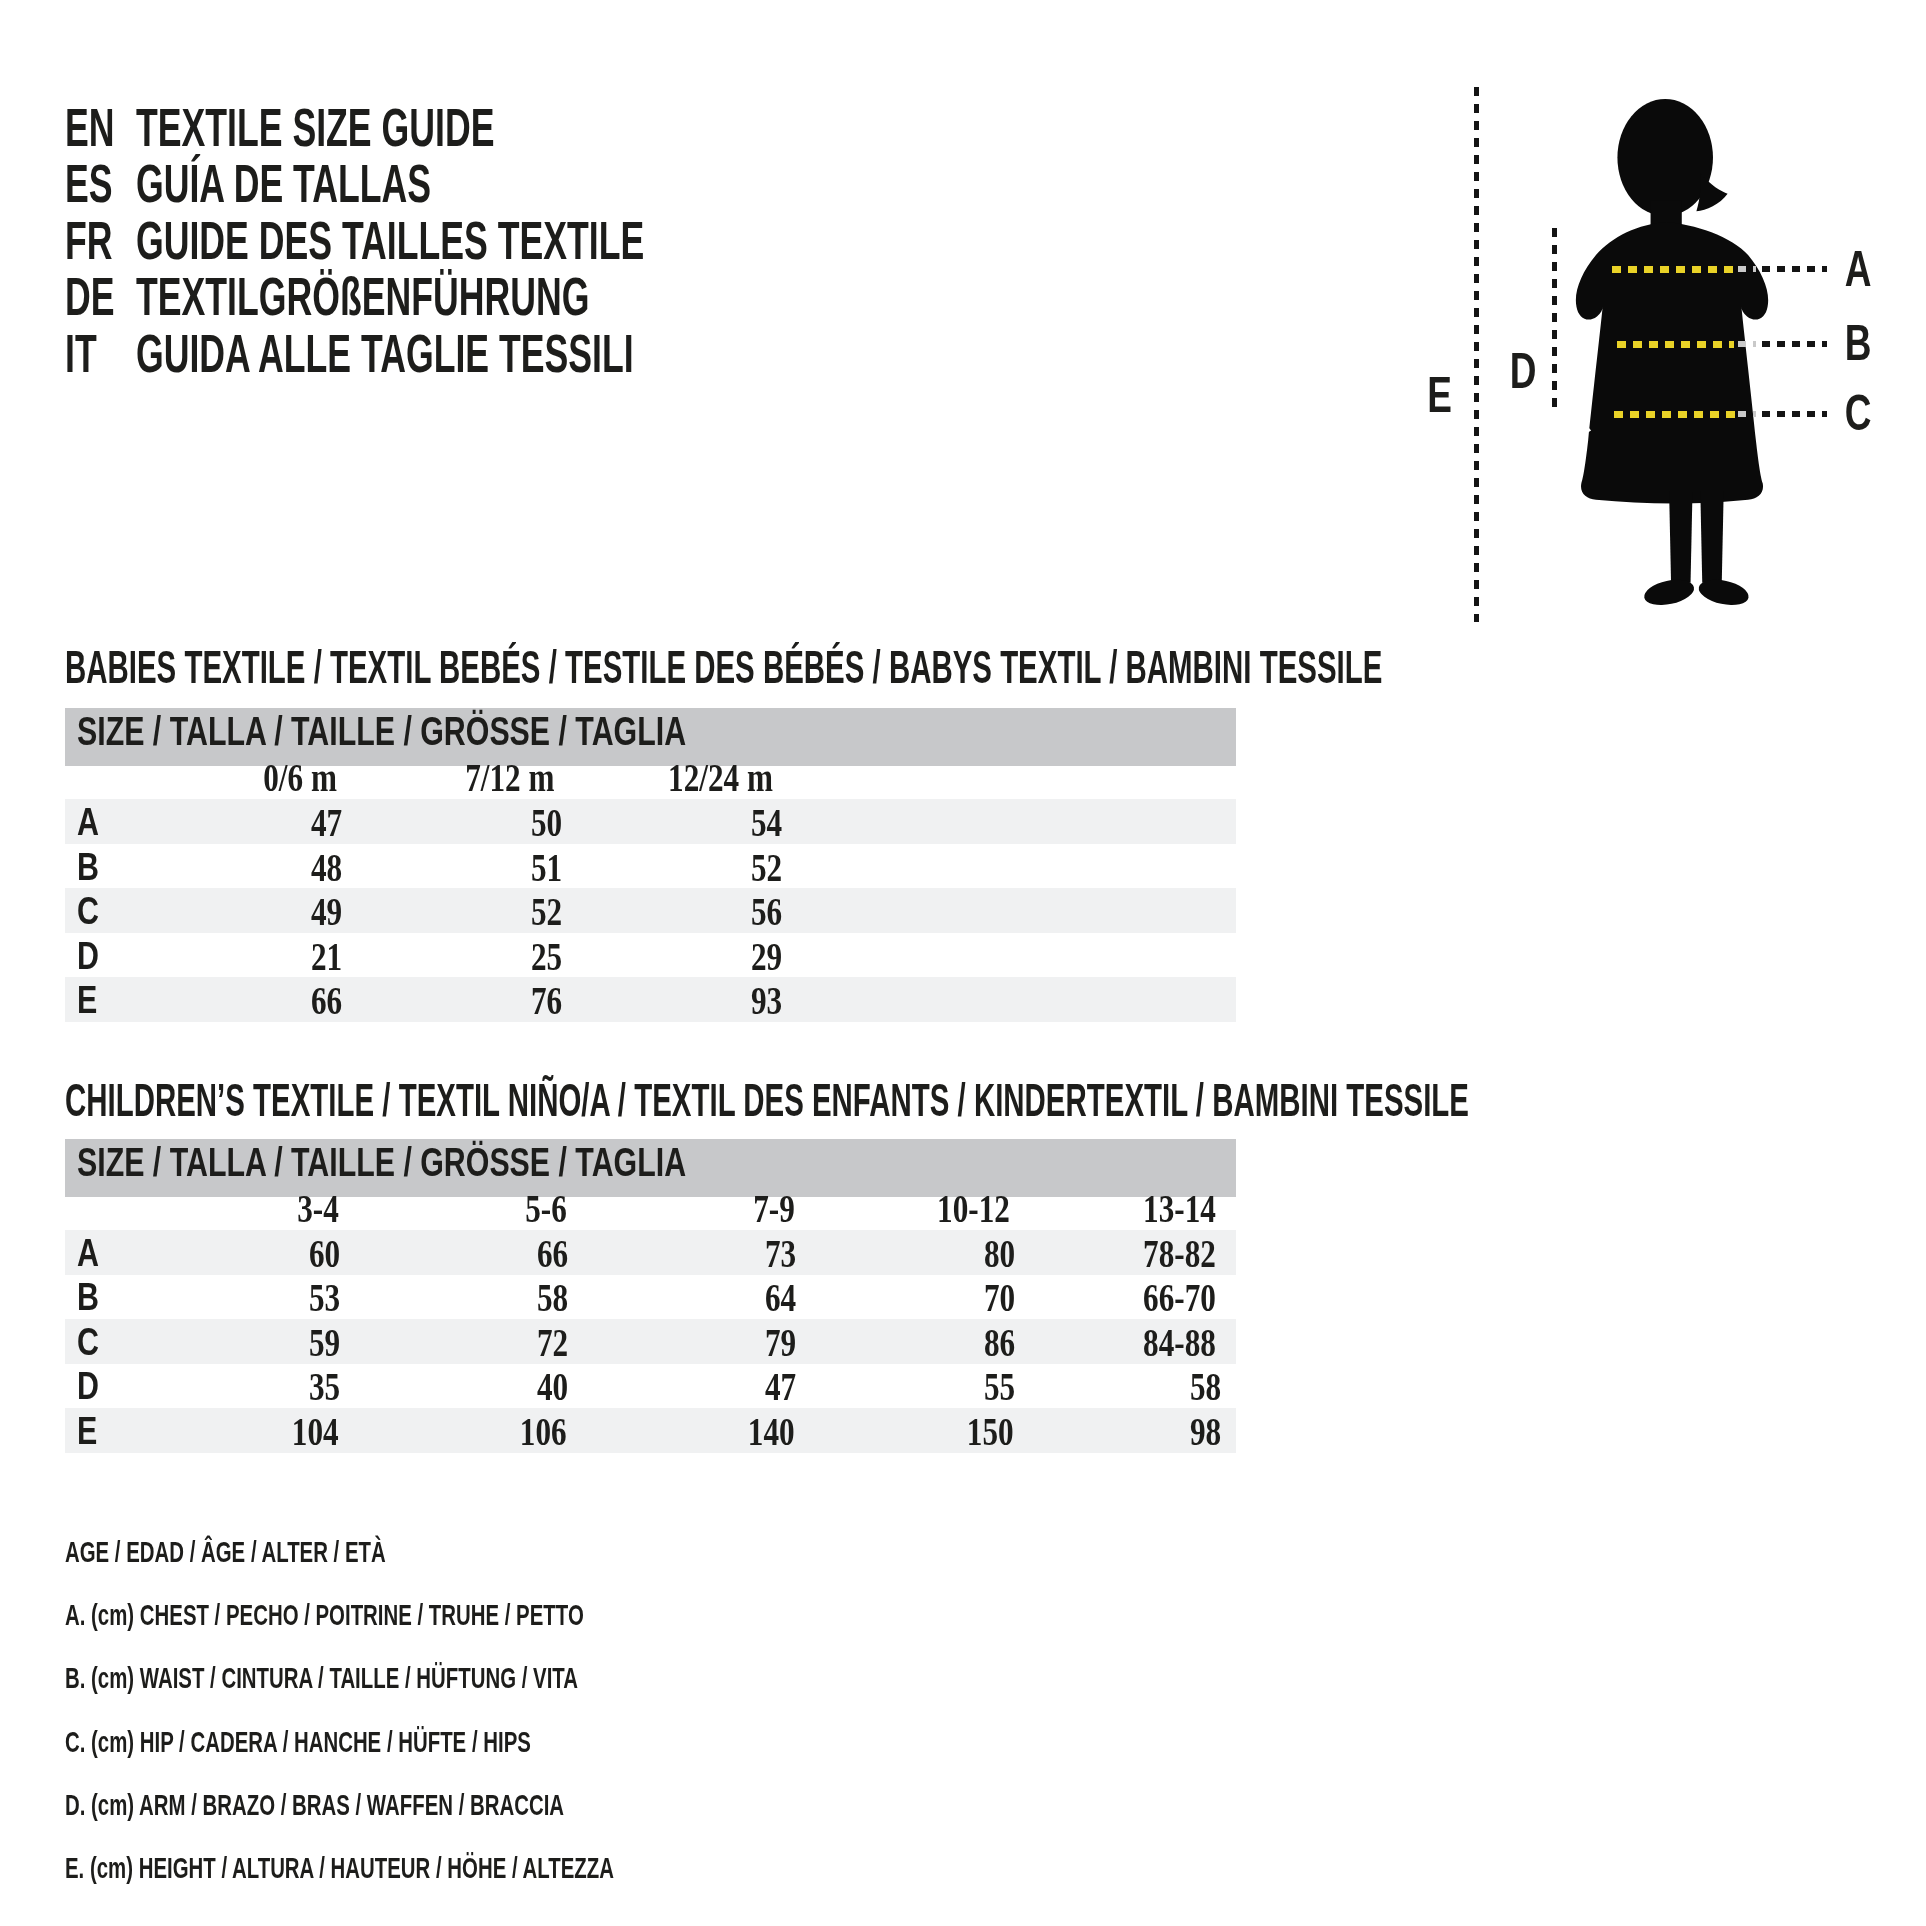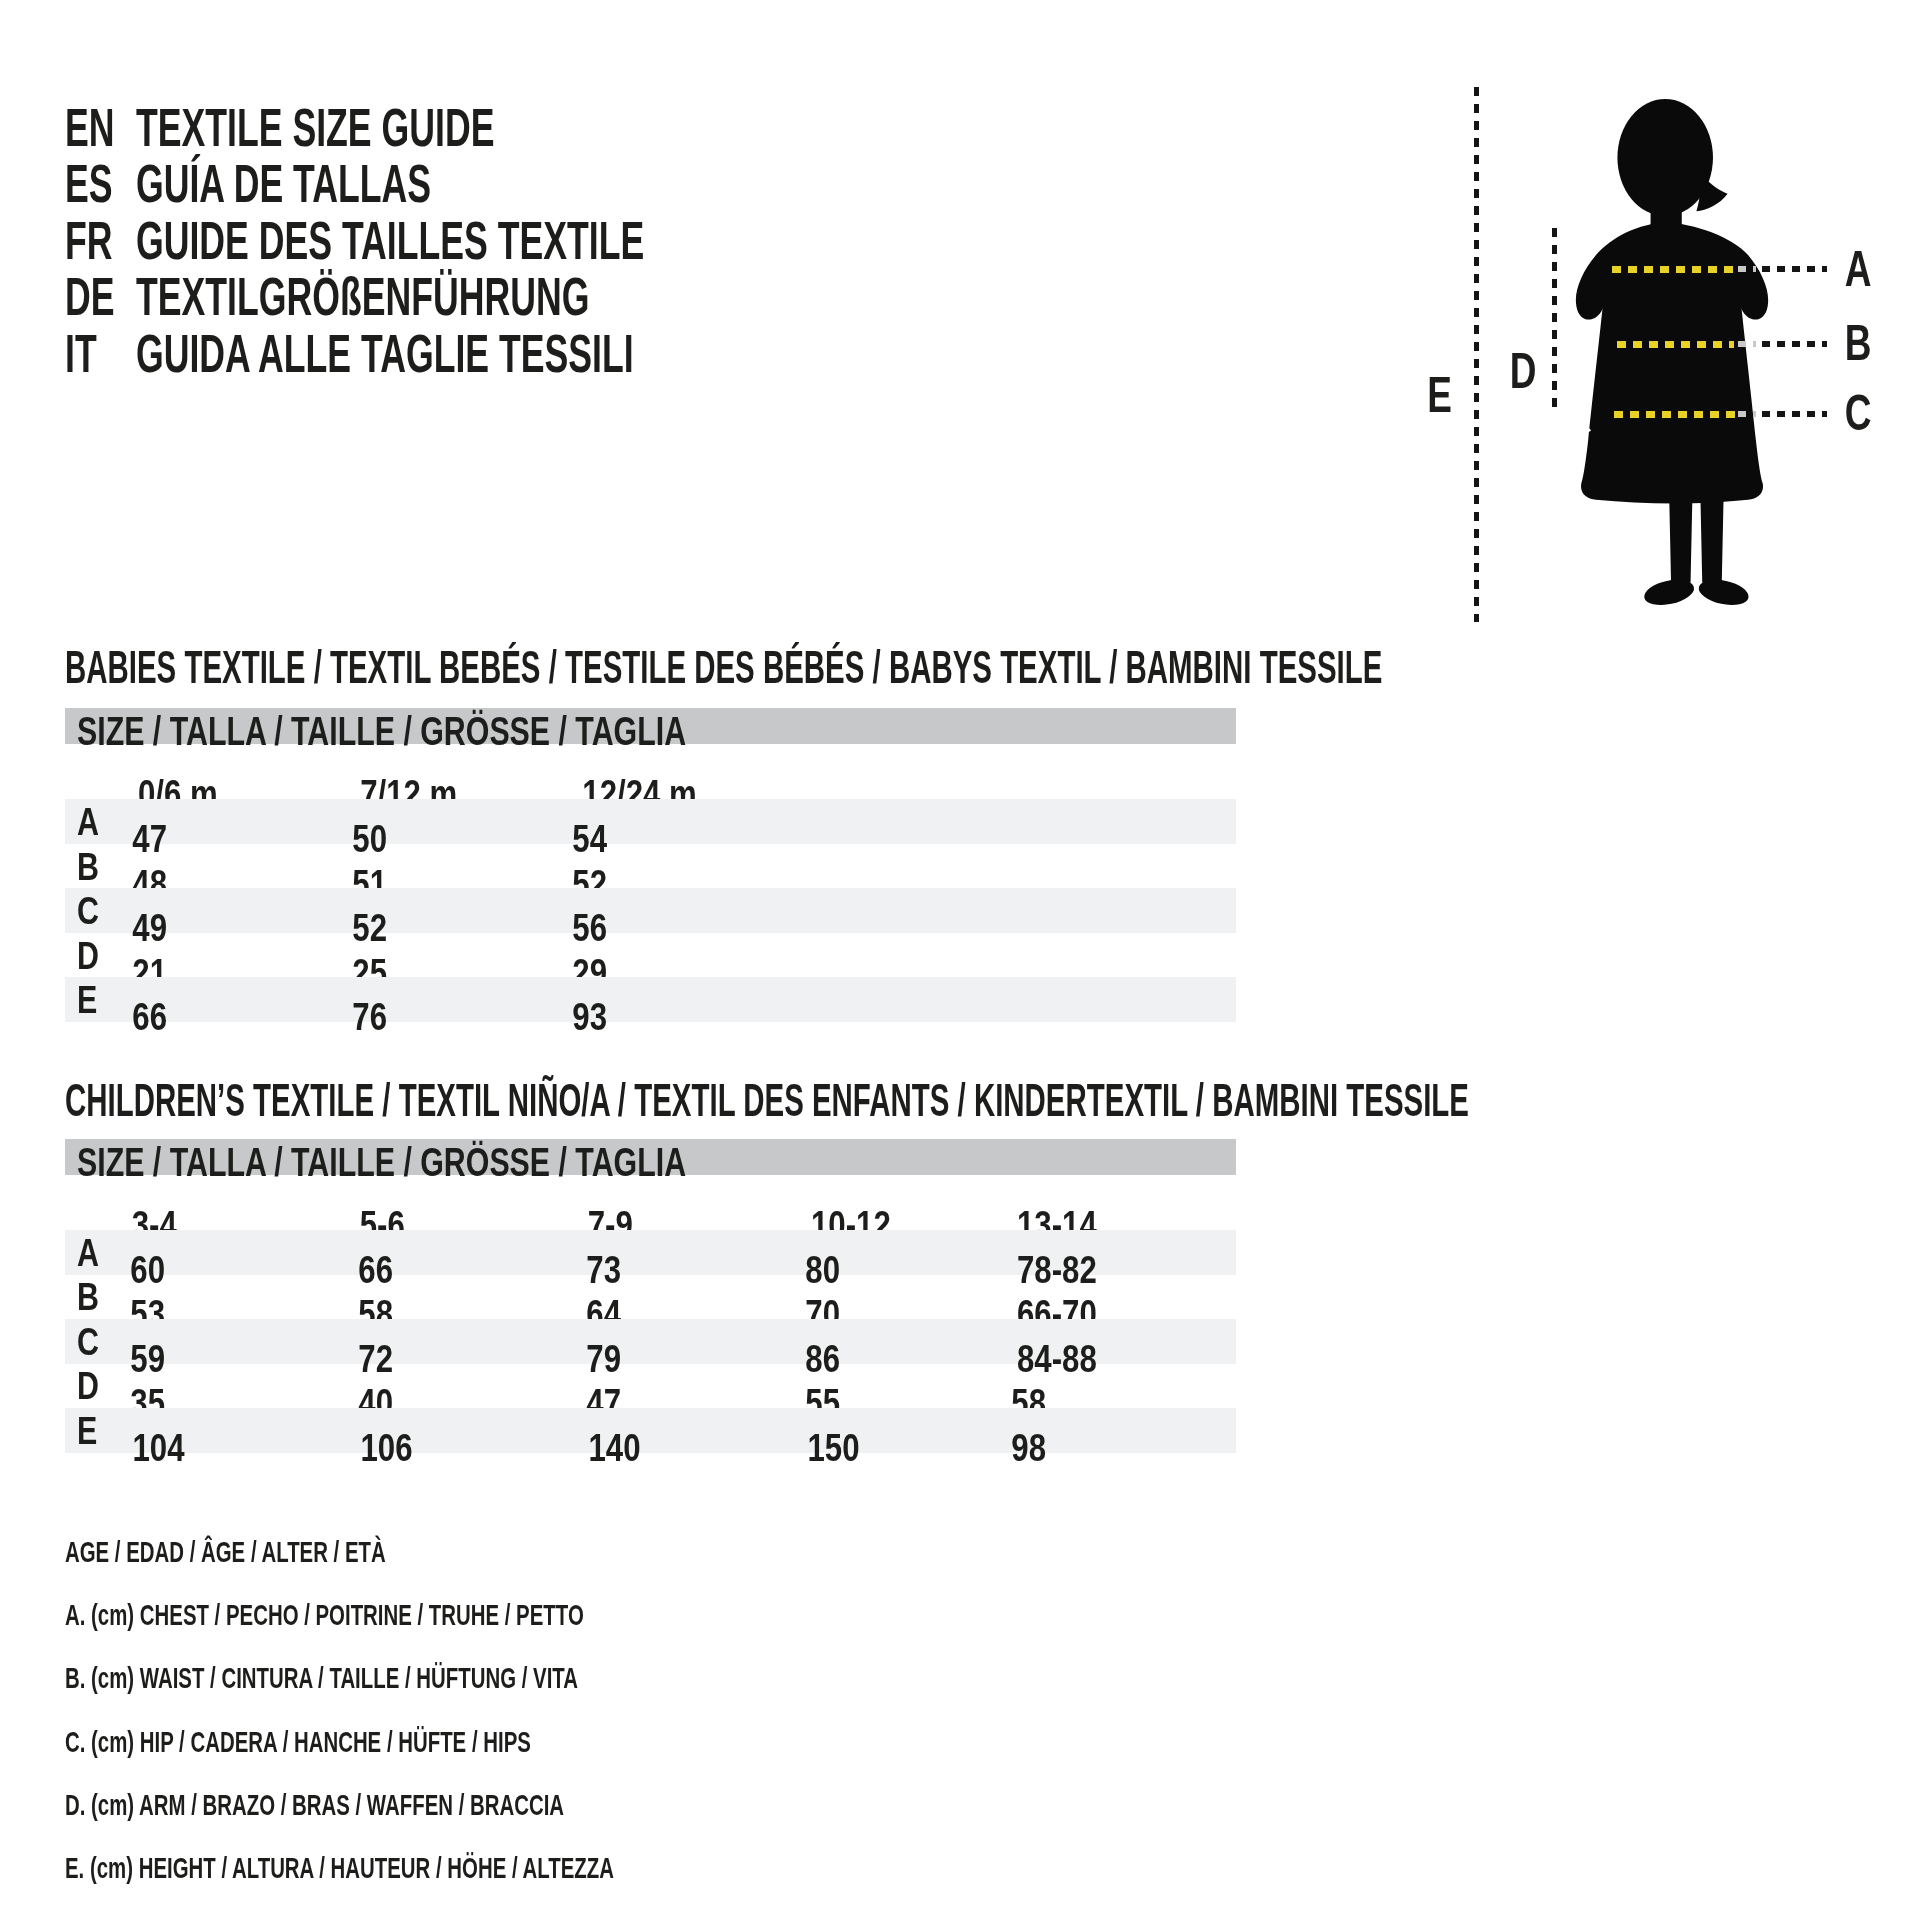--- a/index.html
+++ b/index.html
@@ -13,29 +13,29 @@
   .cc{display:inline-block;transform-origin:50% 50%;white-space:nowrap;}
   
   .lang-row{position:absolute;left:65px;height:56px;line-height:56px;font-size:54px;}
   .lang-code{position:absolute;left:0;top:0;}
   .lang-title{position:absolute;left:71px;top:0;}
   .lang-row .cl{transform:scaleX(0.66);}
   
   .sec-title{position:absolute;left:65px;height:50px;line-height:50px;font-size:46px;}
   .sec-title .cl{transform:scaleX(0.64);}
   
-  .band{position:absolute;left:65px;width:1171px;height:36px;background:#c7c8ca;
+  .band{position:absolute;left:65px;width:1171px;height:58px;background:#c7c8ca;
         line-height:47px;font-size:41px;}
   .band .cl{transform:scaleX(0.74);margin-left:12px;}
   
   .trow{position:absolute;left:65px;width:1171px;height:45px;line-height:45px;font-size:39px;}
   .trow.shade{background:#f0f1f2;}
   .rowlabel{position:absolute;left:12px;top:0;}
   .rowlabel .cl{transform:scaleX(0.78);}
-  .cell{position:absolute;top:17px;width:218px;margin-left:-109px;text-align:left;}
+  .cell{position:absolute;top:1px;width:218px;margin-left:-109px;text-align:right;font-family:Liberation Serif, serif;}
   .cell .cc{transform:scaleX(0.8);}
   
   .legend-line{position:absolute;left:65px;height:48px;line-height:48px;font-size:30px;}
   .legend-line .cl{transform:scaleX(0.68);}
   
   .vdots{position:absolute;width:5px;
          background:repeating-linear-gradient(to bottom,#141414 0 9px,transparent 9px 17px);}
   .ydots{position:absolute;height:7px;
          background:repeating-linear-gradient(to right,#e9d227 0 9px,transparent 9px 16px);}
   .gdots{position:absolute;height:6px;

